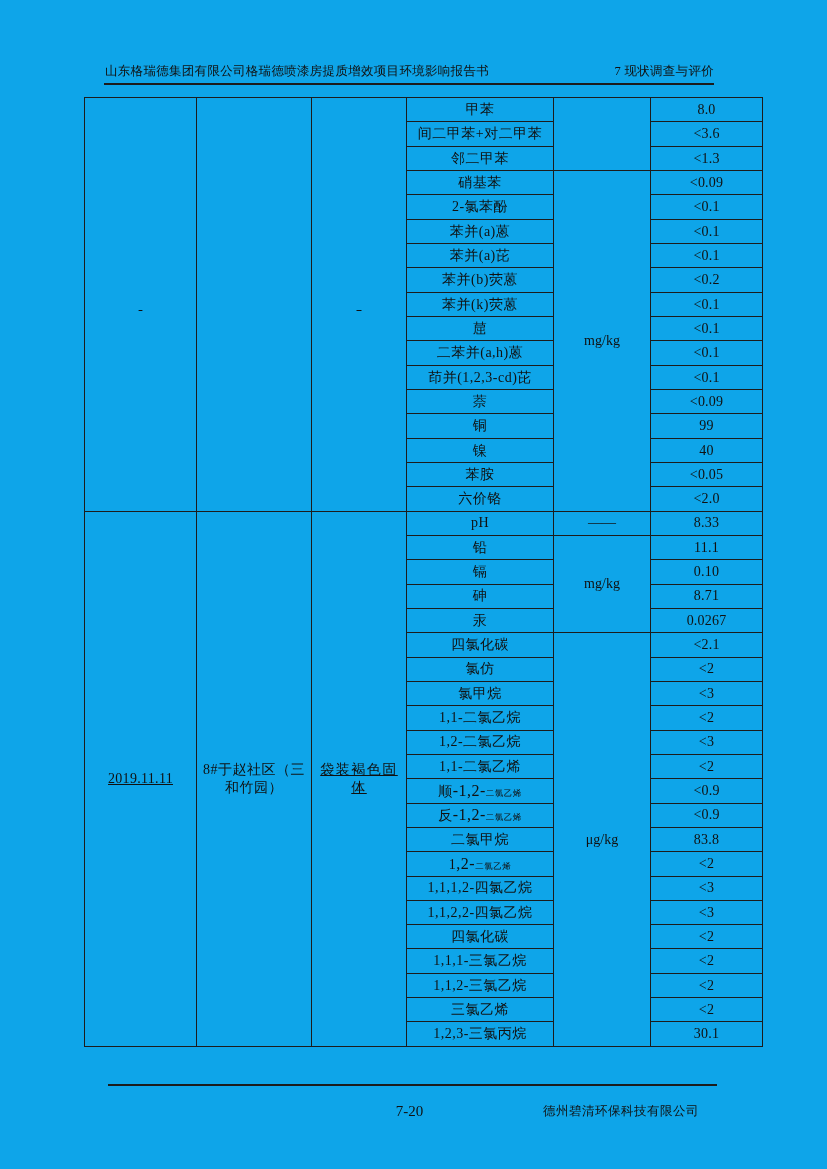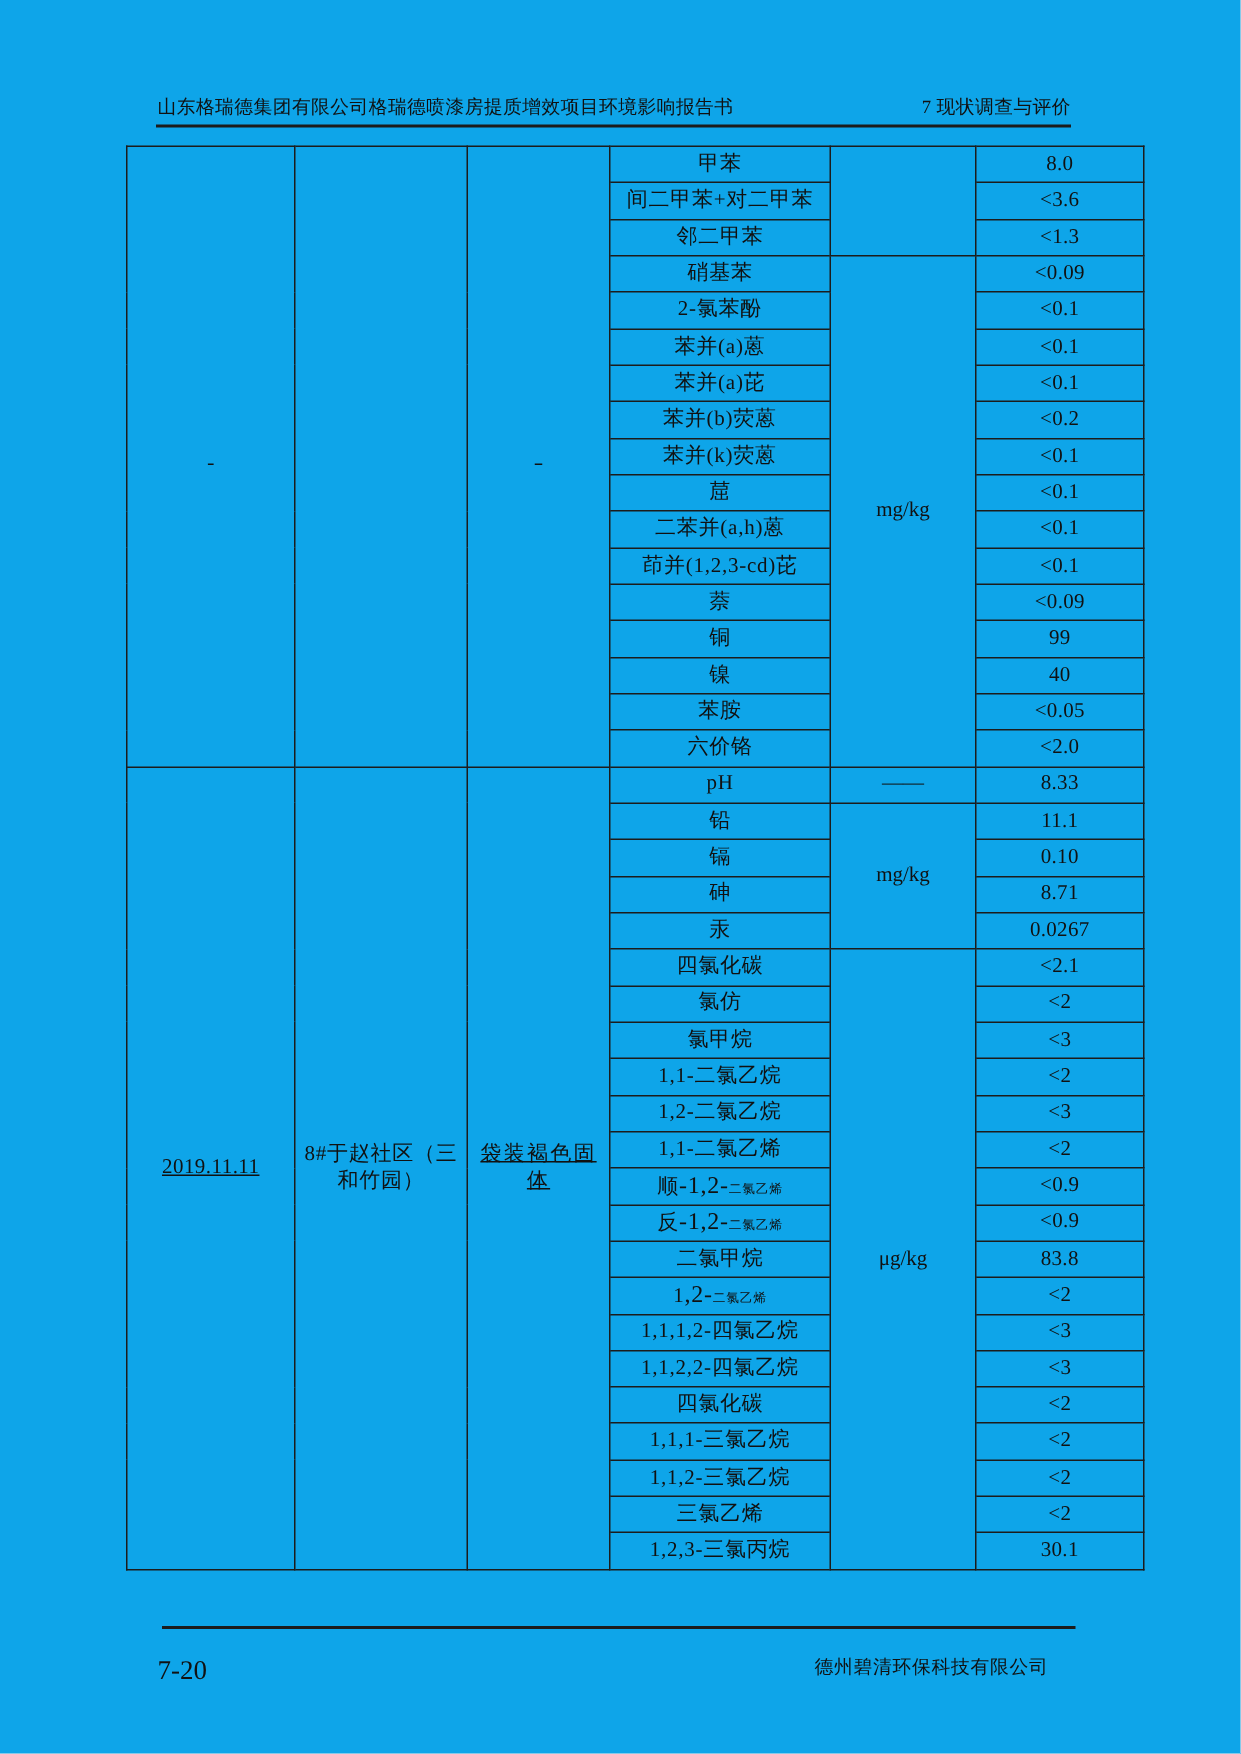--- a/index.html
+++ b/index.html
@@ -19,21 +19,21 @@
   .c-loc{font-size:14px;letter-spacing:0.5px;word-break:break-all;line-height:1.45;}
   .c-sample{font-size:14px;letter-spacing:1.5px;word-break:break-all;line-height:1.45;text-decoration:underline;}
   .c-param{font-size:14px;letter-spacing:0.5px;}
   .c-unit{font-size:13.5px;}
   .c-val{font-size:13.5px;letter-spacing:0.2px;}
   .sz-lg{font-size:14px;}
   .sz-md{font-size:16px;}
   .sz-sm{font-size:8.5px;}
   
   .ftr-rule{position:absolute;left:108px;width:609px;top:1084px;height:2px;background:#1c1c1c;}
-  .ftr-page{position:absolute;left:105px;width:609px;top:1103px;text-align:left;font-size:18px;}
+  .ftr-page{position:absolute;left:105px;width:609px;top:1103px;text-align:center;font-size:15px;}
   .ftr-company{position:absolute;right:128px;top:1103px;font-size:12.5px;letter-spacing:0.5px;}
 </style>
 </head>
 <body>
 
 <div class="page">
 
   <div class="hdr">
     <span>山东格瑞德集团有限公司格瑞德喷漆房提质增效项目环境影响报告书</span>
     <span>7 现状调查与评价</span>

